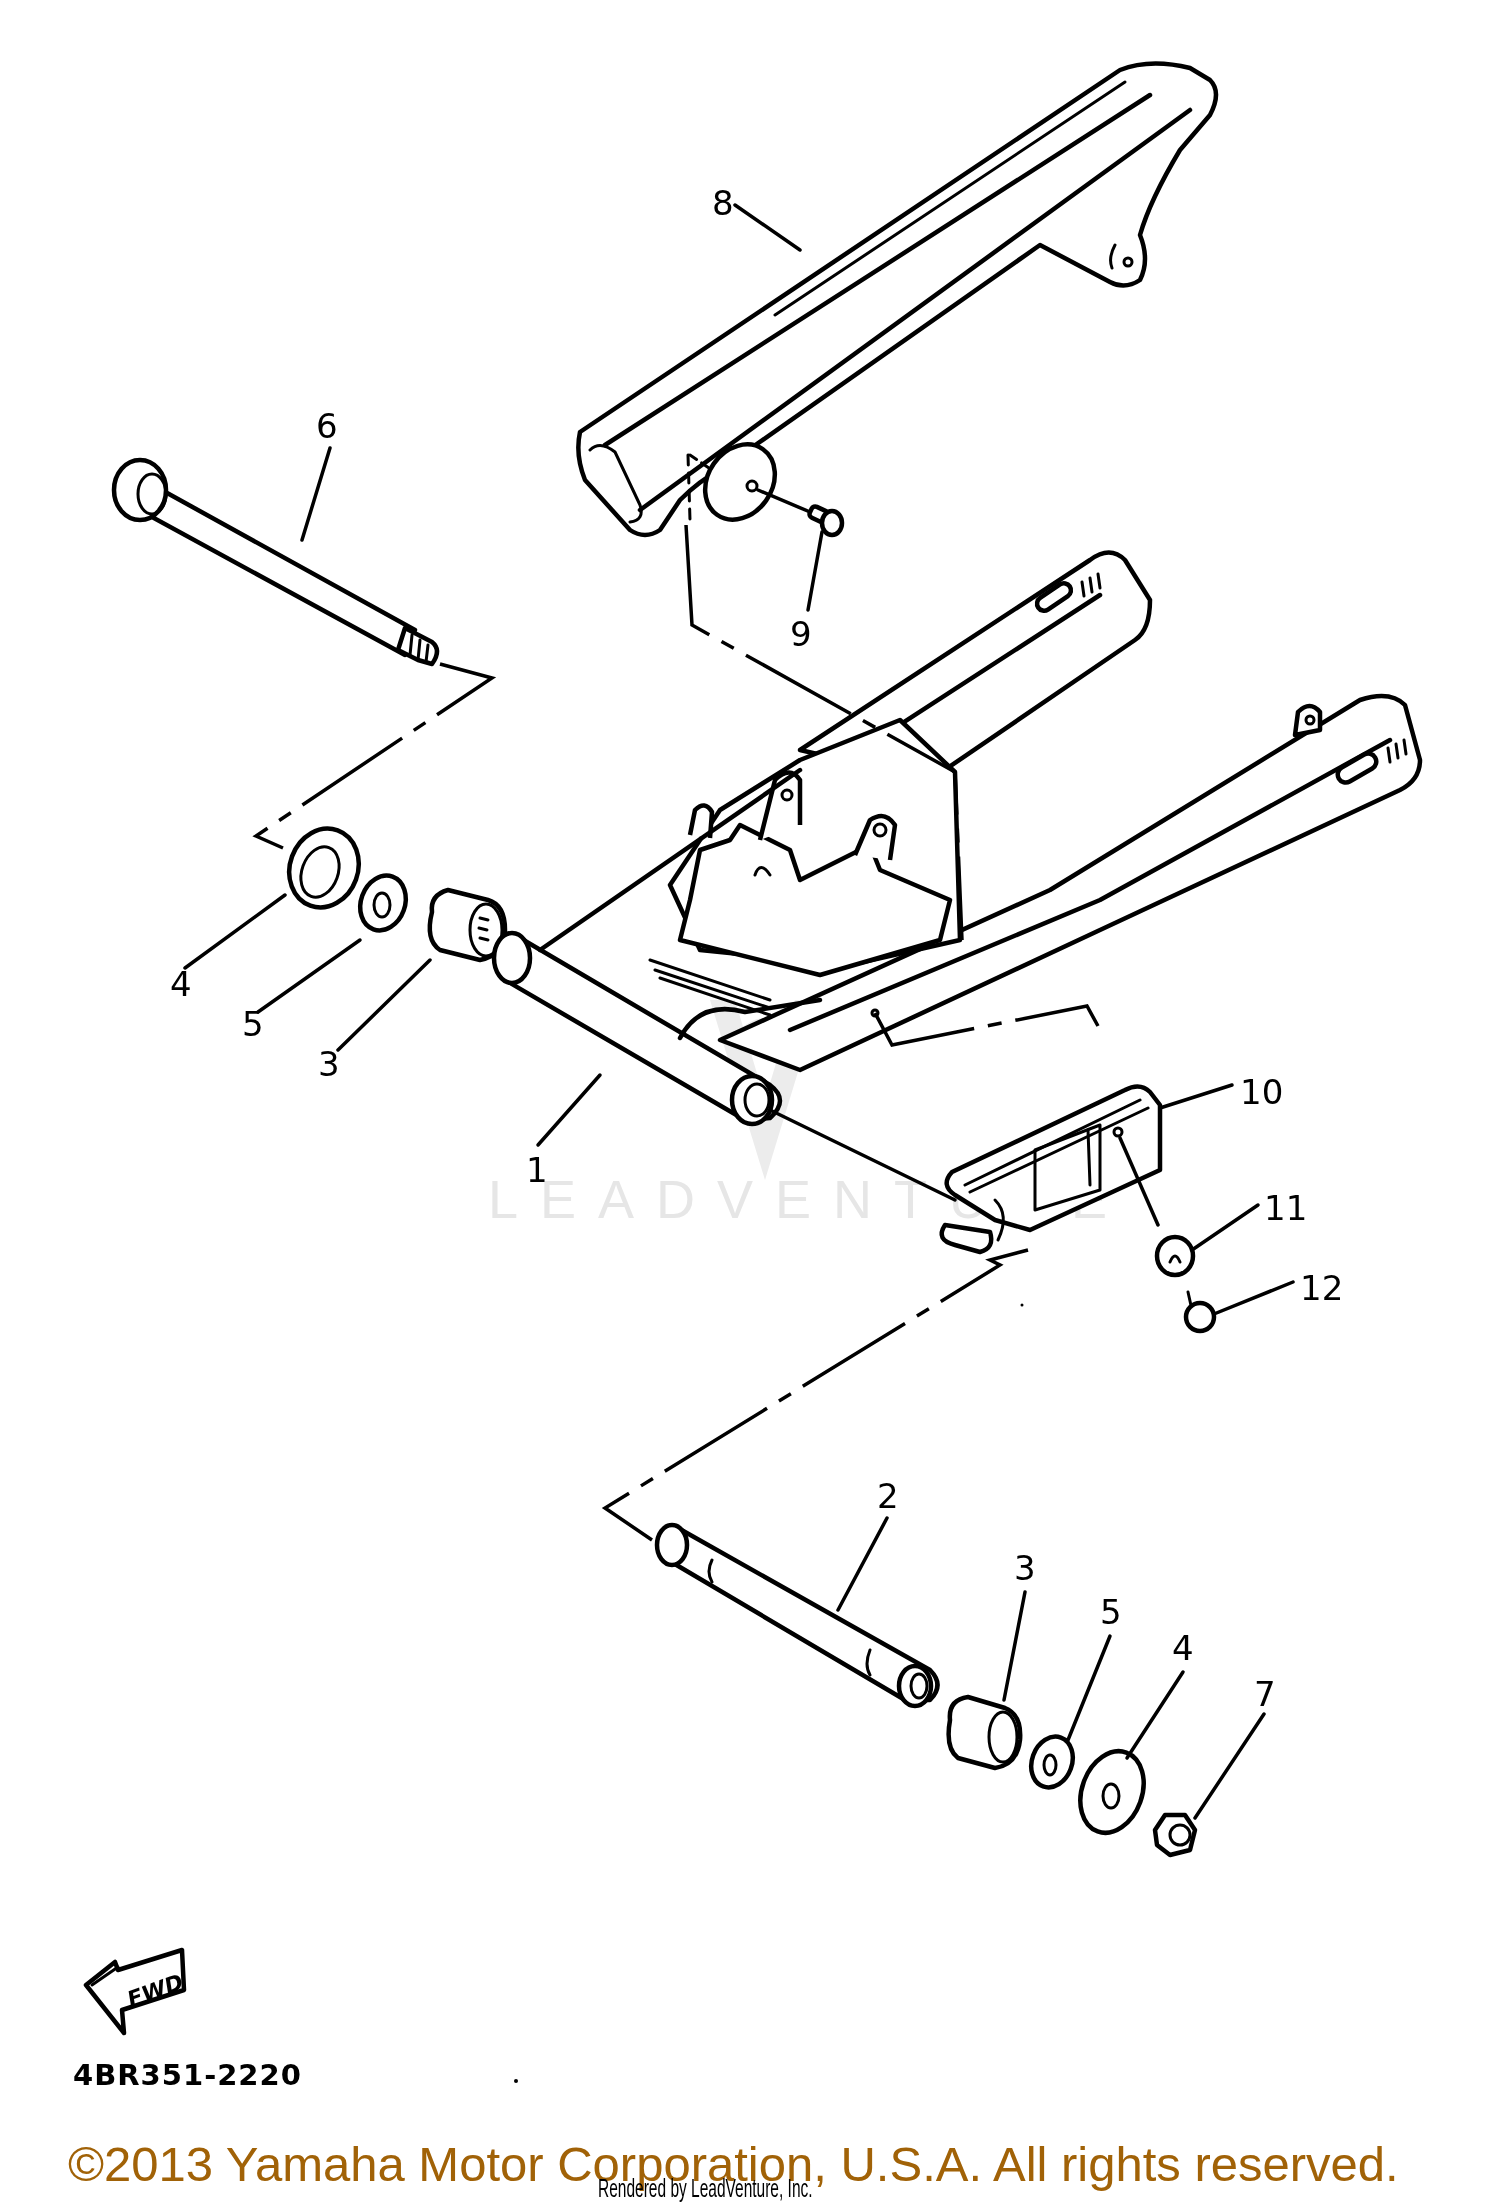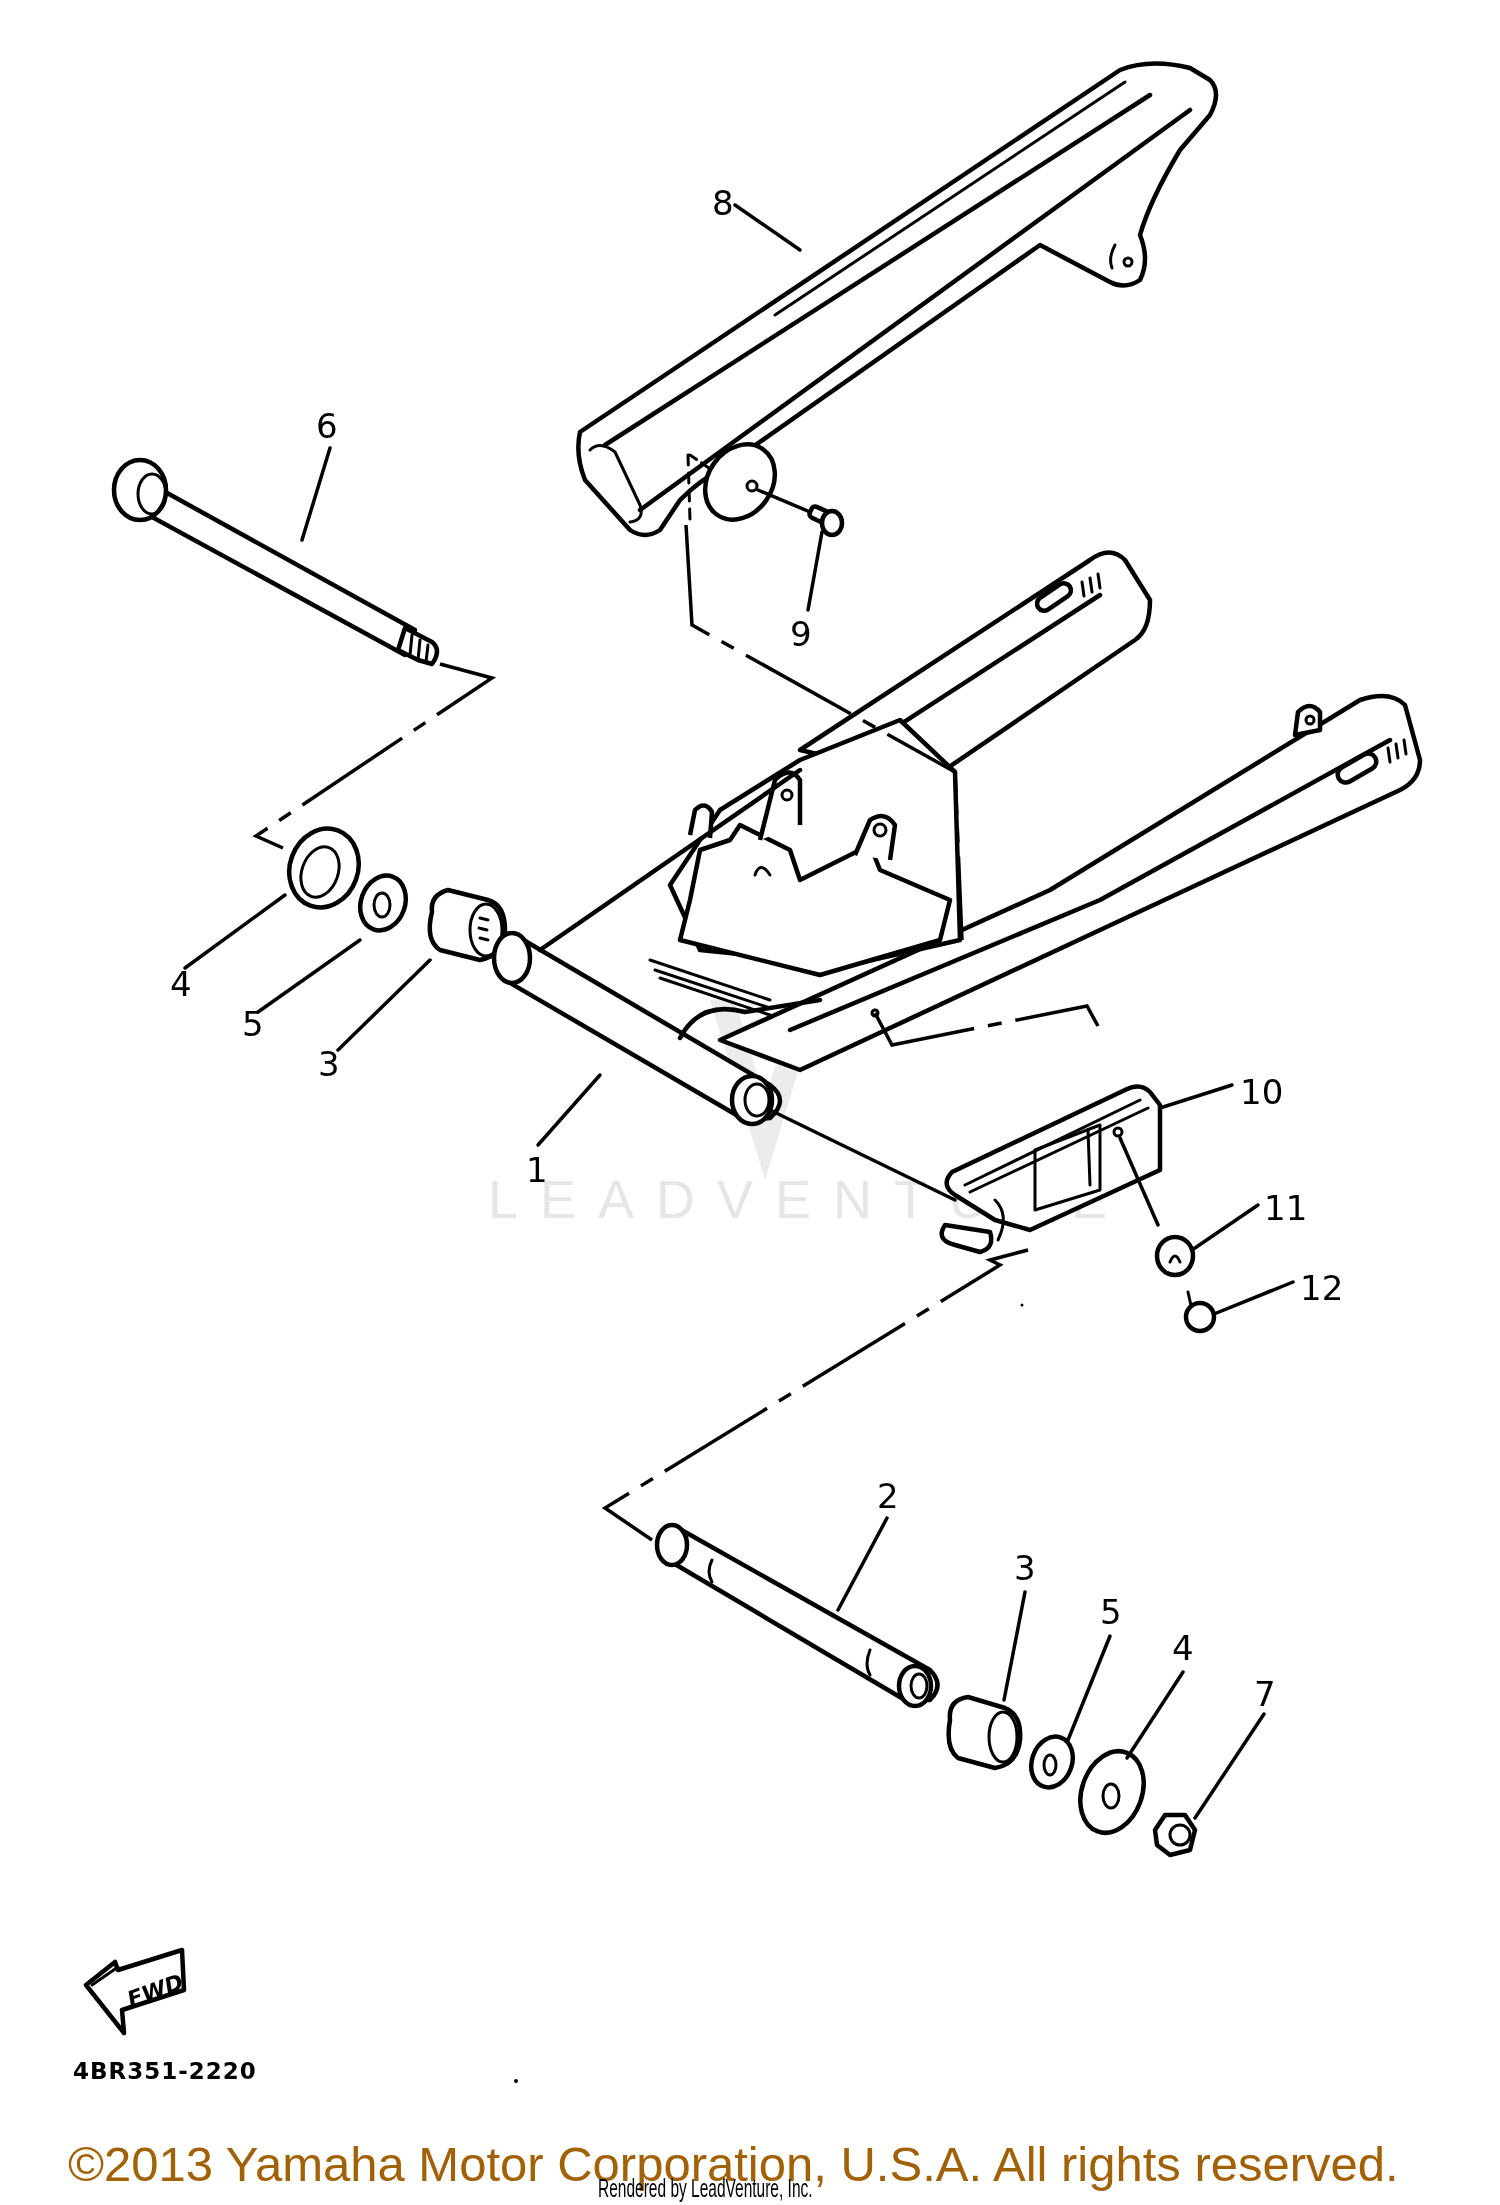--- a/index.html
+++ b/index.html
@@ -13,21 +13,21 @@
   .callout { font-family: "DejaVu Sans", sans-serif; font-size: 34px; fill: #000; }
   .watermark-text {
     position: absolute; left: 488px; top: 1168px;
     font-family: "Liberation Sans", sans-serif; font-size: 54px; letter-spacing: 22px;
     color: #e6e6e6; z-index: 0; white-space: nowrap;
   }
   .wm-logo { position: absolute; left: 700px; top: 980px; z-index: 0; }
   .svg-top { z-index: 1; }
   .part-code {
     position: absolute; left: 73px; top: 2058px;
-    font-family: "DejaVu Sans", sans-serif; font-weight: bold; font-size: 23px; letter-spacing: 1px;
+    font-family: "DejaVu Sans", sans-serif; font-weight: bold; font-size: 29px; letter-spacing: 1px;
     color: #000; z-index: 2;
   }
   .copyright {
     position: absolute; left: 68px; top: 2136px;
     font-family: Liberation Sans, sans-serif; font-size: 49px; color: #a16207; white-space: nowrap; z-index: 2;
   }
   .rendered-by {
     position: absolute; left: 598px; top: 2174px;
     font-family: "Liberation Sans", sans-serif; font-size: 25px; color: #000; white-space: nowrap;
     transform: scaleX(0.62); transform-origin: left top; z-index: 3;

